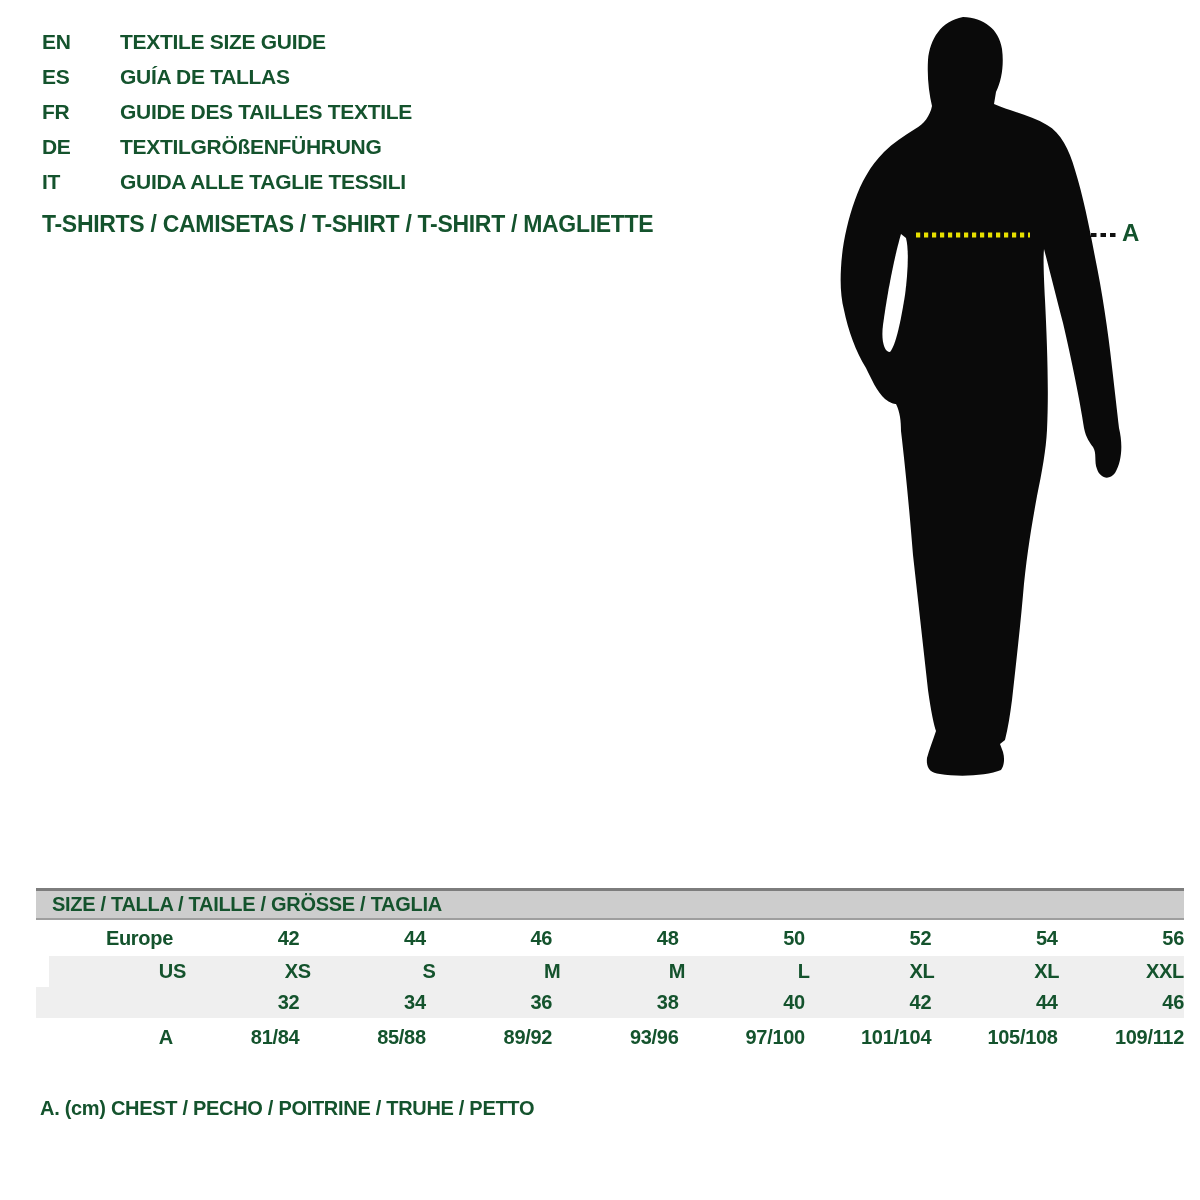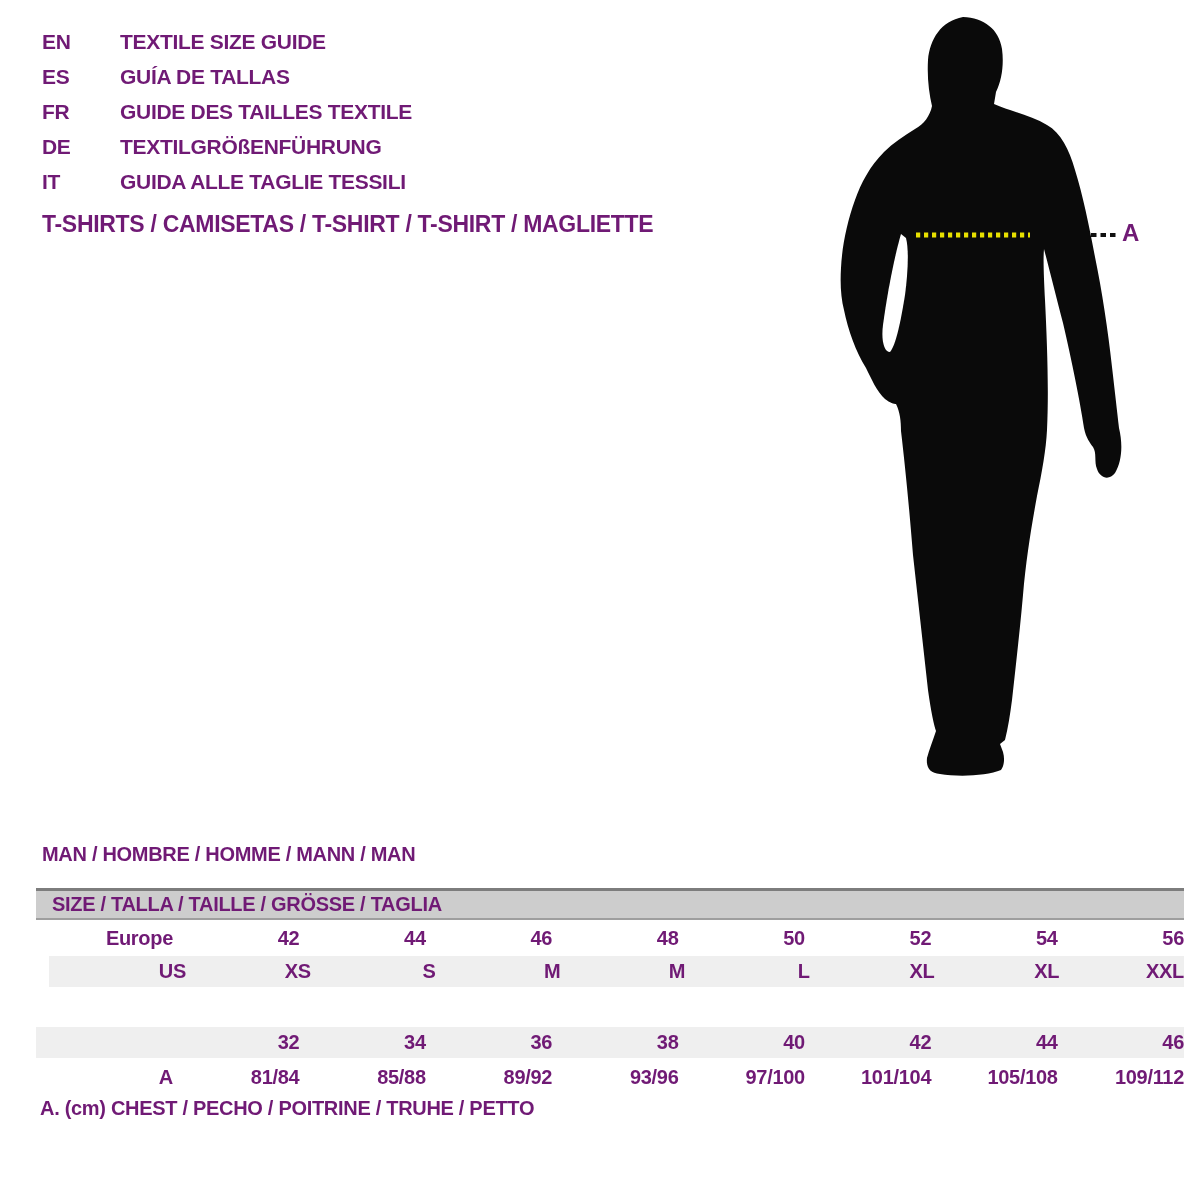--- a/index.html
+++ b/index.html
@@ -1,18 +1,18 @@
 <!DOCTYPE html>
 <html><head>
 <meta charset="utf-8">
 <style>
   html,body{margin:0;padding:0;background:#fff;}
   .canvas{
     position:relative;width:1200px;height:1200px;background:#ffffff;overflow:hidden;
-    font-family:"Liberation Sans",sans-serif;color:#701a75;
+    font-family:"Liberation Sans",sans-serif;color:#14532d;
   }
   
   .lang-block{position:absolute;left:42px;top:24px;}
   .lang-row{display:flex;height:35px;align-items:center;font-weight:bold;font-size:21px;letter-spacing:-0.3px;}
   .lang-code{width:78px;}
   
   .categories{position:absolute;left:42px;top:209px;font-weight:bold;font-size:23px;line-height:31px;letter-spacing:-0.3px;}
   
   .figure{position:absolute;left:830px;top:5px;width:320px;height:785px;}
   .measure-a{position:absolute;left:1122px;top:219px;font-weight:bold;font-size:24px;}
@@ -20,21 +20,21 @@
   .section-title{position:absolute;left:42px;top:843px;font-weight:bold;font-size:20px;letter-spacing:-0.3px;}
   
   .size-table{position:absolute;left:36px;top:888px;width:1148px;}
   .thead{
     height:27px;background:#cdcdcd;border-top:3px solid #7d7d7d;border-bottom:2px solid #9e9e9e;
     font-weight:bold;font-size:20px;line-height:27px;padding-left:16px;letter-spacing:-0.3px;
   }
   .trow{display:grid;grid-template-columns:137px repeat(8,1fr);align-items:center;font-weight:bold;font-size:20px;letter-spacing:-0.3px;}
   .r-europe{height:36px;background:#ffffff;}
   .r-us{height:31px;background:#efefef;margin-left:13px;}
-  .r-num{height:31px;background:#efefef;margin-top:40px;}
+  .r-num{height:31px;background:#efefef;}
   .r-a{height:38px;background:#ffffff;}
   .rlabel{padding-left:8px;text-align:right;}
   .cell{text-align:right;}
   
   .footnote{position:absolute;left:40px;top:1097px;font-weight:bold;font-size:20px;letter-spacing:-0.3px;}
 </style>
 </head>
 <body>
 
 <div class="canvas">
@@ -116,21 +116,20 @@
       C 881,340 884,352 890,352
       C 896,345 901,320 905,295
       C 908,272 909,250 906,238
       Z"></path>
     <line x1="916" y1="235" x2="1030" y2="235" stroke="#e8e000" stroke-width="5" stroke-dasharray="4.2 3.8"></line>
     <line x1="1091" y1="235" x2="1117" y2="235" stroke="#111111" stroke-width="4" stroke-dasharray="5.5 4"></line>
   </svg>
 
   <span class="measure-a">A</span>
 
-  <div class="section-title">MAN / HOMBRE / HOMME / MANN / MAN</div>
 
   <div class="size-table">
     <div class="thead">SIZE / TALLA / TAILLE / GRÖSSE / TAGLIA</div>
 
     <div class="trow r-europe">
       <span class="rlabel">Europe</span>
       <span class="cell">42</span>
       <span class="cell">44</span>
       <span class="cell">46</span>
       <span class="cell">48</span>

